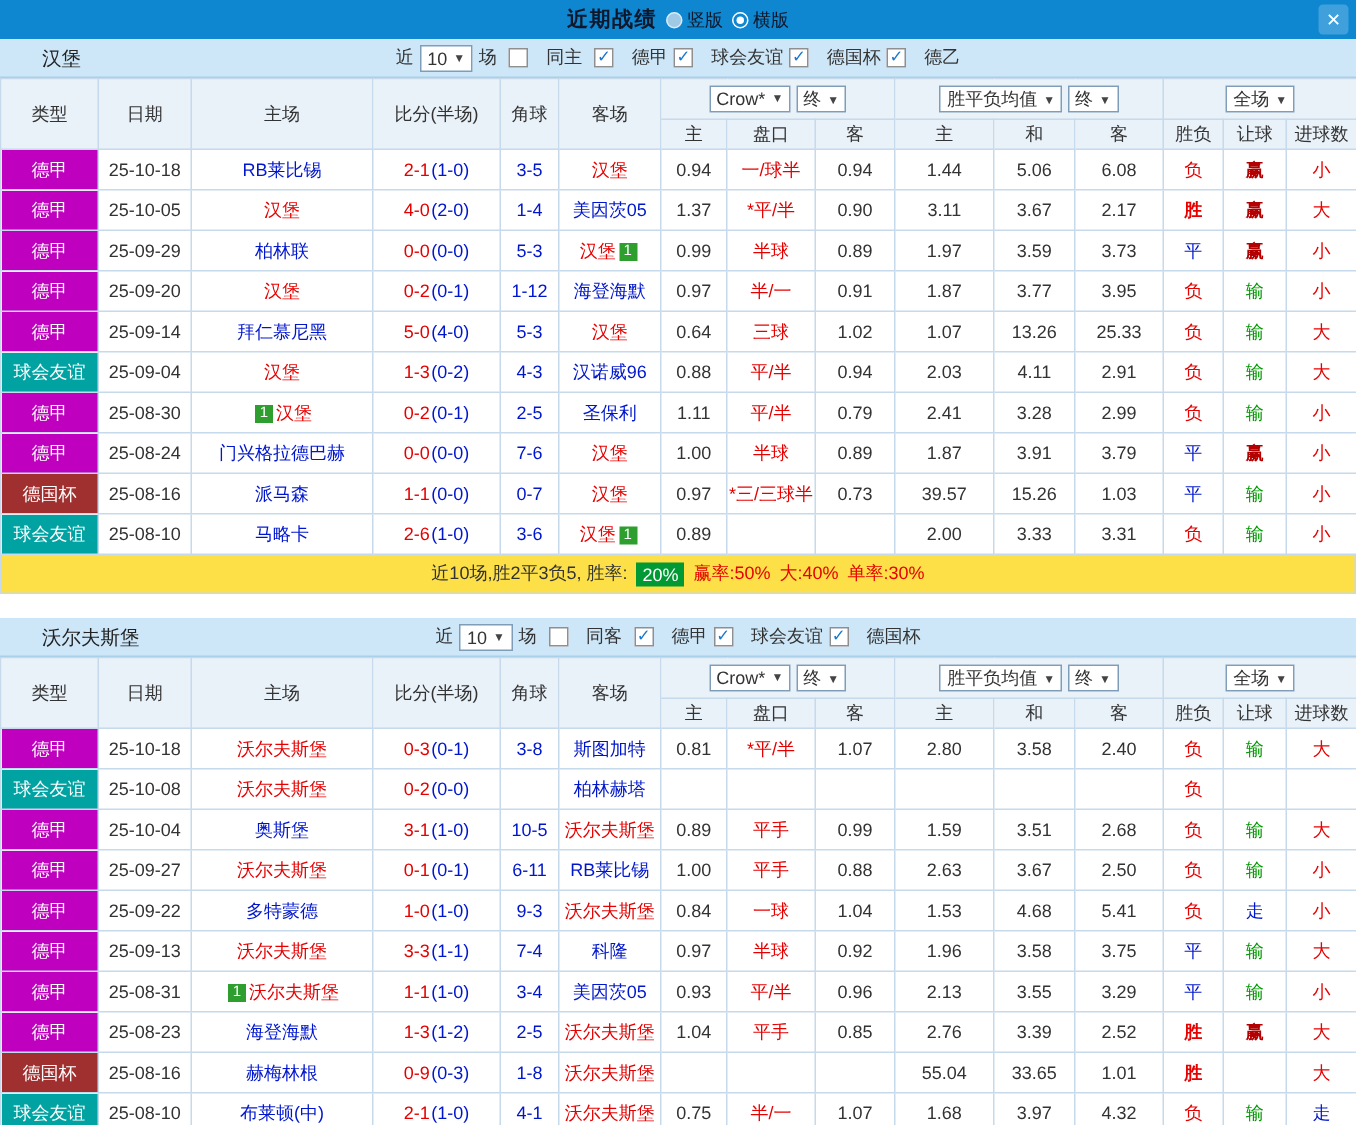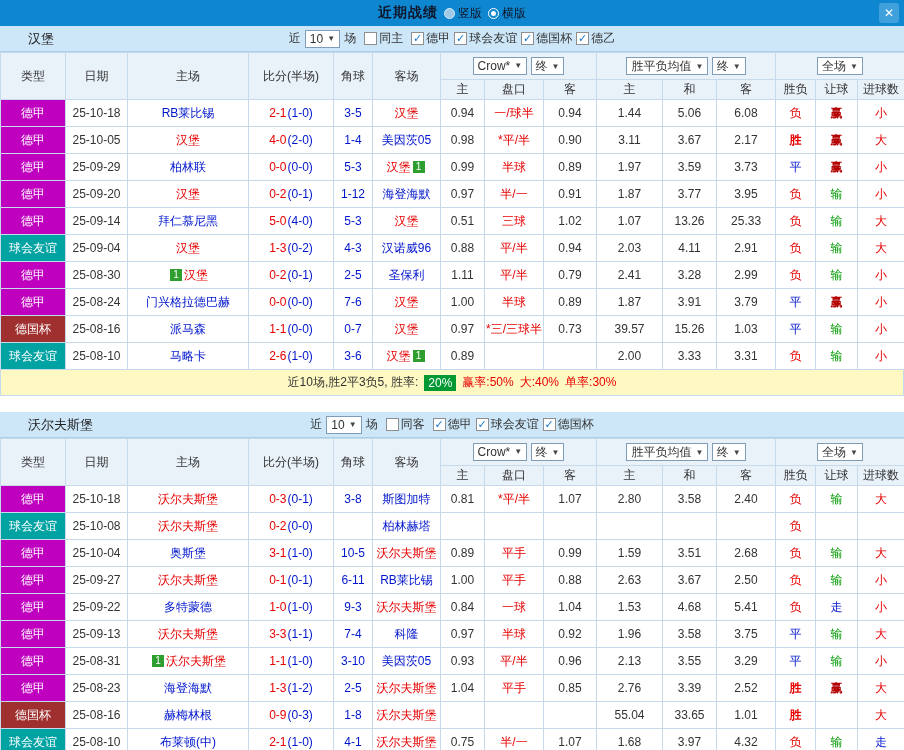--- a/index.html
+++ b/index.html
@@ -15,21 +15,21 @@
   .radio.selected { background:#0e86d0; border-color:#fff; }
   .radio.selected::after { content:""; position:absolute; left:2px; top:2px; right:2px; bottom:2px; border-radius:50%; background:#fff; }
   .close-btn { position:absolute; right:5px; top:3px; width:20px; height:20px; border-radius:3px; background:#3fa0dc; color:#fff; font-size:12px; line-height:20px; text-align:center; cursor:pointer; }
 
   
   .section-bar { height:26px; background:#cde7f8; border-bottom:1px solid #aacfe9; position:relative; display:flex; align-items:center; }
   .team-heading { position:absolute; left:28px; font-size:13px; color:#222; }
   .filters { margin:0 auto; display:flex; align-items:center; gap:4px; }
   .select { display:inline-flex; align-items:center; gap:4px; background:#fff; border:1px solid #7f9db9; height:18px; padding:0 4px; cursor:pointer; white-space:nowrap; }
   .select .arr { font-size:8px; color:#444; }
-  .cb { display:inline-flex; align-items:center; gap:2px; cursor:pointer; margin-left:4px; white-space:nowrap; }
+  .cb { display:inline-flex; align-items:center; gap:12px; cursor:pointer; margin-left:4px; white-space:nowrap; }
   .cbox { width:13px; height:13px; background:#fff; border:1px solid #8f8f8f; font-size:11px; font-weight:bold; line-height:11px; text-align:center; color:#1877cf; display:inline-block; }
   .league-list { display:inline-flex; align-items:center; }
 
   
   table.stats { width:904px; table-layout:fixed; border-collapse:collapse; }
   table.stats th, table.stats td { border:1px solid #c6daec; text-align:center; white-space:nowrap; overflow:hidden; padding:0 1px; font-size:12px; }
   table.stats thead th { background:#e9f1f9; font-weight:normal; color:#333; }
   tr.hrow1 th { height:27px; }
   tr.hrow2 th { height:20px; }
   table.stats tbody td { height:27px; background:#fff; }
@@ -37,21 +37,21 @@
   .team-self { color:#e60000; cursor:pointer; }
   .team-opp { color:#0016cc; cursor:pointer; }
   .ft { color:#e60000; }
   .ht { color:#0016cc; margin-left:1px; }
   td.cell-corner { color:#0016cc; }
   td.cell-handicap { color:#e60000; }
   td.cell-num { color:#333; }
   .badge { display:inline-block; width:12px; height:12px; background:#2e9e2e; color:#fff; font-size:10px; line-height:12px; text-align:center; margin:0 2px; vertical-align:1px; }
 
   
-  .summary { height:26px; border:1px solid #c6daec; border-top:none; display:flex; align-items:center; justify-content:center; gap:6px; background:#fef9c3; }
+  .summary { height:26px; border:1px solid #c6daec; border-top:none; display:flex; align-items:center; justify-content:center; gap:6px; background:#fde047; }
   .win-rate { background:#009933; color:#fff; padding:1px 4px; }
   .stat-red { color:#e60000; }
 
   .section2 { margin-top:16px; }
 </style>
 </head>
 <body>
 
 <div class="topbar">
   <div class="topbar-group">
@@ -186,21 +186,21 @@
           <td class="cell-outcome" style="color: rgb(179, 0, 0); font-weight: bold;">赢</td>
           <td class="cell-outcome" style="color: rgb(230, 0, 0);">小</td>
         </tr>
         <tr>
           <td class="cell-type" style="background: rgb(191, 0, 191);">德甲</td>
           <td class="cell-date">25-10-05</td>
           <td class="cell-team"><span class="team-self">汉堡</span></td>
           <td class="cell-score"><span class="ft">4-0</span><span class="ht">(2-0)</span></td>
           <td class="cell-corner">1-4</td>
           <td class="cell-team"><span class="team-opp">美因茨05</span></td>
-          <td class="cell-num">0.98</td>
+          <td class="cell-num">1.37</td>
           <td class="cell-handicap">*平/半</td>
           <td class="cell-num">0.90</td>
           <td class="cell-num">3.11</td>
           <td class="cell-num">3.67</td>
           <td class="cell-num">2.17</td>
           <td class="cell-outcome" style="color: rgb(230, 0, 0); font-weight: bold;">胜</td>
           <td class="cell-outcome" style="color: rgb(179, 0, 0); font-weight: bold;">赢</td>
           <td class="cell-outcome" style="color: rgb(230, 0, 0);">大</td>
         </tr>
         <tr>
@@ -237,21 +237,21 @@
           <td class="cell-outcome" style="color: rgb(0, 153, 0);">输</td>
           <td class="cell-outcome" style="color: rgb(230, 0, 0);">小</td>
         </tr>
         <tr>
           <td class="cell-type" style="background: rgb(191, 0, 191);">德甲</td>
           <td class="cell-date">25-09-14</td>
           <td class="cell-team"><span class="team-opp">拜仁慕尼黑</span></td>
           <td class="cell-score"><span class="ft">5-0</span><span class="ht">(4-0)</span></td>
           <td class="cell-corner">5-3</td>
           <td class="cell-team"><span class="team-self">汉堡</span></td>
-          <td class="cell-num">0.51</td>
+          <td class="cell-num">0.64</td>
           <td class="cell-handicap">三球</td>
           <td class="cell-num">1.02</td>
           <td class="cell-num">1.07</td>
           <td class="cell-num">13.26</td>
           <td class="cell-num">25.33</td>
           <td class="cell-outcome" style="color: rgb(230, 0, 0);">负</td>
           <td class="cell-outcome" style="color: rgb(0, 153, 0);">输</td>
           <td class="cell-outcome" style="color: rgb(230, 0, 0);">大</td>
         </tr>
         <tr>
@@ -548,21 +548,21 @@
           <td class="cell-num">3.75</td>
           <td class="cell-outcome" style="color: rgb(0, 22, 204);">平</td>
           <td class="cell-outcome" style="color: rgb(0, 153, 0);">输</td>
           <td class="cell-outcome" style="color: rgb(230, 0, 0);">大</td>
         </tr>
         <tr>
           <td class="cell-type" style="background: rgb(191, 0, 191);">德甲</td>
           <td class="cell-date">25-08-31</td>
           <td class="cell-team"><span class="badge">1</span><span class="team-self">沃尔夫斯堡</span></td>
           <td class="cell-score"><span class="ft">1-1</span><span class="ht">(1-0)</span></td>
-          <td class="cell-corner">3-10</td>
+          <td class="cell-corner">3-4</td>
           <td class="cell-team"><span class="team-opp">美因茨05</span></td>
           <td class="cell-num">0.93</td>
           <td class="cell-handicap">平/半</td>
           <td class="cell-num">0.96</td>
           <td class="cell-num">2.13</td>
           <td class="cell-num">3.55</td>
           <td class="cell-num">3.29</td>
           <td class="cell-outcome" style="color: rgb(0, 22, 204);">平</td>
           <td class="cell-outcome" style="color: rgb(0, 153, 0);">输</td>
           <td class="cell-outcome" style="color: rgb(230, 0, 0);">小</td>

